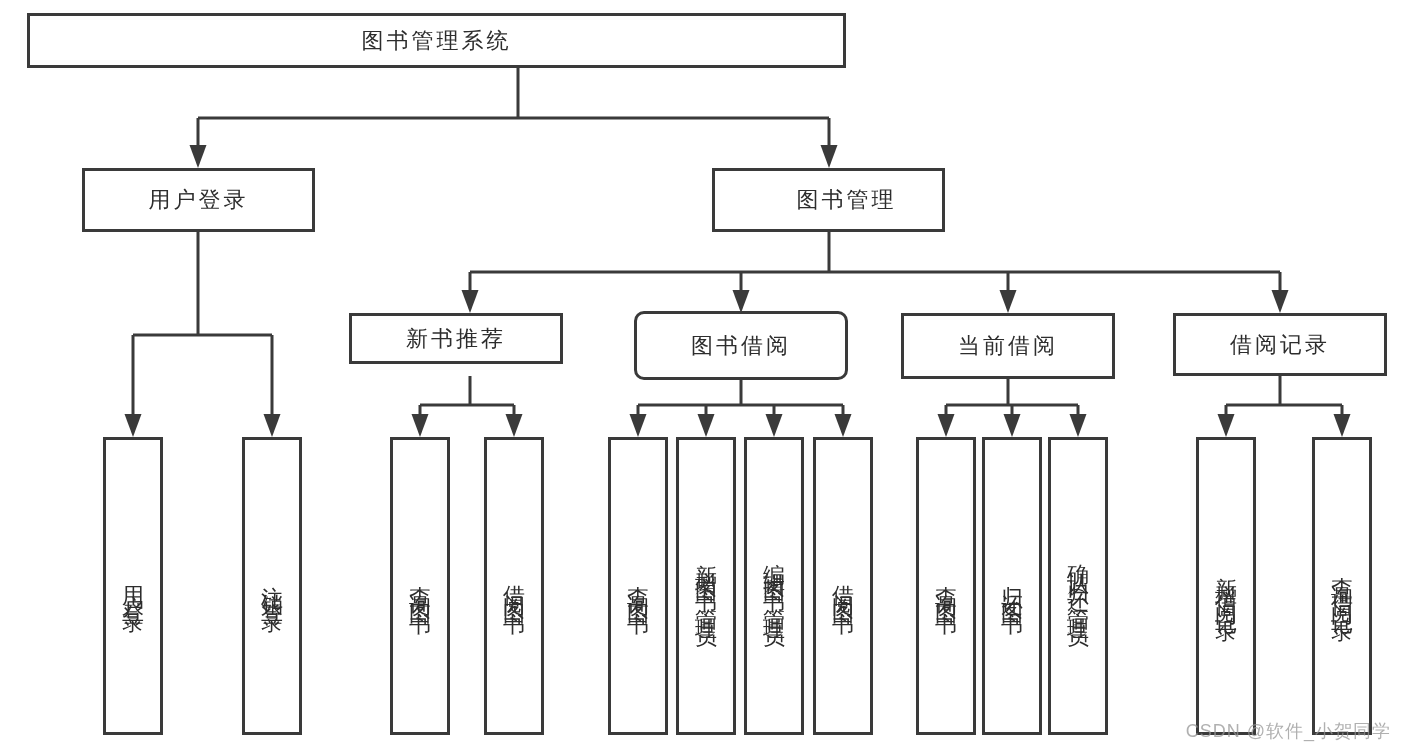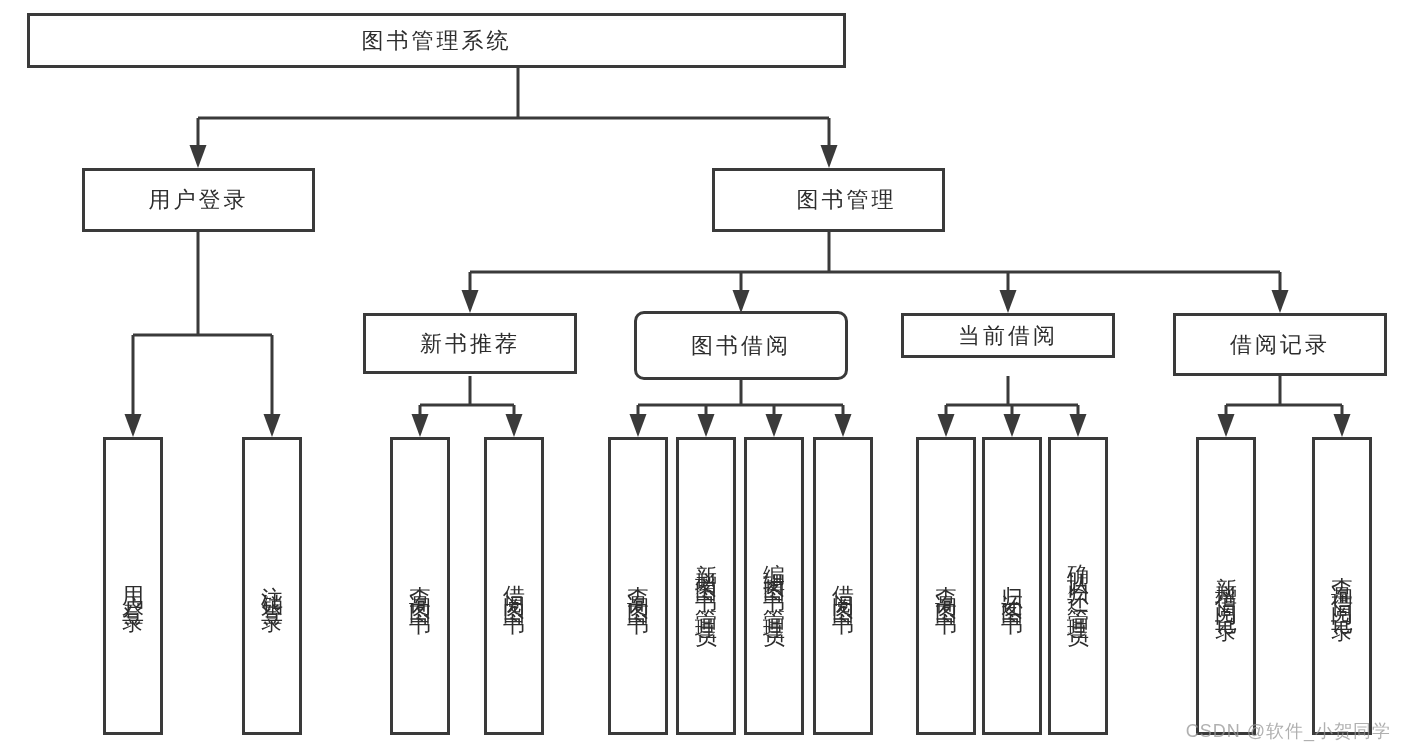--- a/index.html
+++ b/index.html
@@ -116,27 +116,27 @@
     <span class="hlabel">图书管理系统</span>
   </div>
 
   <div class="box" style="left:82px; top:168px; width:233px; height:64px;">
     <span class="hlabel">用户登录</span>
   </div>
   <div class="box" style="left:712px; top:168px; width:233px; height:64px;padding-left:36px;">
     <span class="hlabel">图书管理</span>
   </div>
 
-  <div class="box" style="left:363px; top:313px; width:214px; height:61px;">
+  <div class="box" style="left:349px; top:313px; width:214px; height:51px;">
     <span class="hlabel">新书推荐</span>
   </div>
   <div class="box" style="left:634px; top:311px; width:214px; height:69px;border-radius:10px;">
     <span class="hlabel">图书借阅</span>
   </div>
-  <div class="box" style="left:901px; top:313px; width:214px; height:45px;">
+  <div class="box" style="left:901px; top:313px; width:214px; height:66px;">
     <span class="hlabel">当前借阅</span>
   </div>
   <div class="box" style="left:1173px; top:313px; width:214px; height:63px;">
     <span class="hlabel">借阅记录</span>
   </div>
 
   <div class="box leaf" style="left:103px; top:437px; width:60px; height:298px;">
     <span>用户登录</span>
   </div>
   <div class="box leaf" style="left:242px; top:437px; width:60px; height:298px;">

